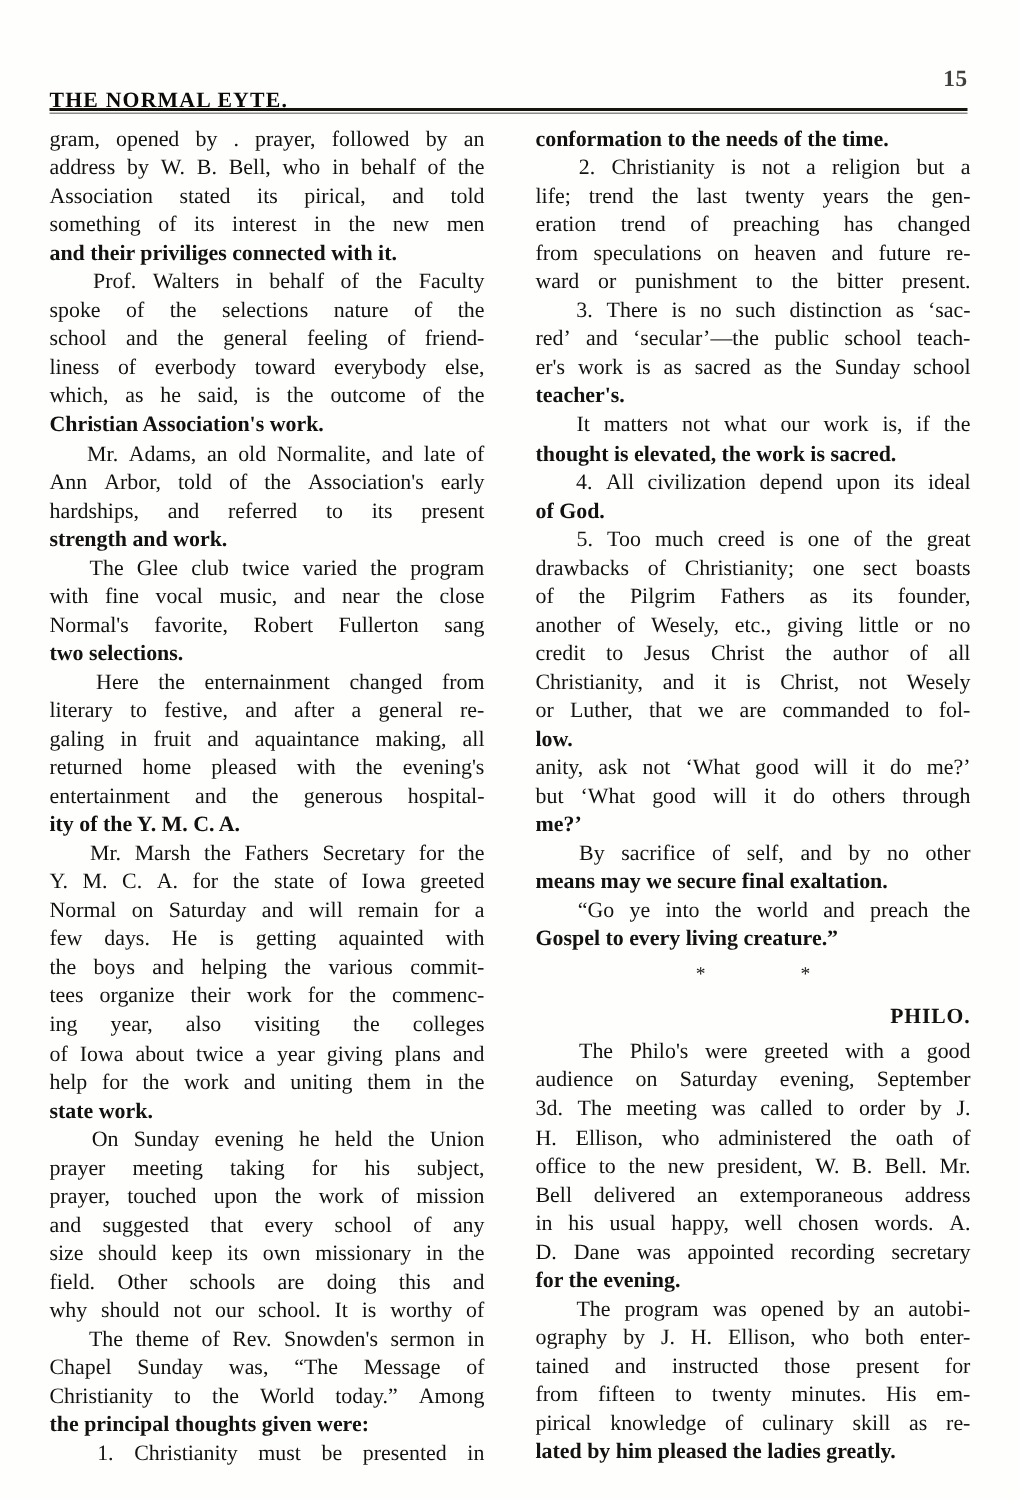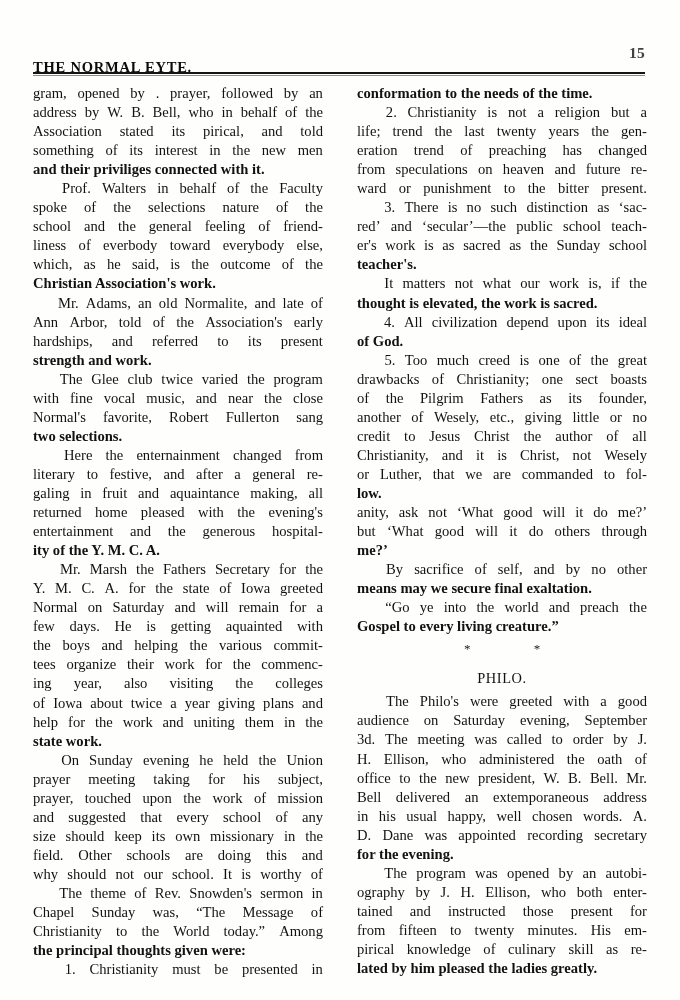--- a/index.html
+++ b/index.html
@@ -101,24 +101,25 @@
     text-align: center;
     font-size: 13px;
     letter-spacing: 30px;
     text-indent: 30px;
     color: #1a1916;
   }
   .sec-head {
     display: block;
     height: 30px;
     line-height: 32px;
-    text-align: center;
+    text-align: right;
     font-size: 14.4px;
     letter-spacing: 0.6px;
     color: #131210;
+    font-weight: bold;
   }
 </style>
 </head>
 <body>
 
 <div class="page">
 
   <div class="running-head">
     <div class="head-title">THE NORMAL EYTE.</div>
     <div class="folio">15</div>

